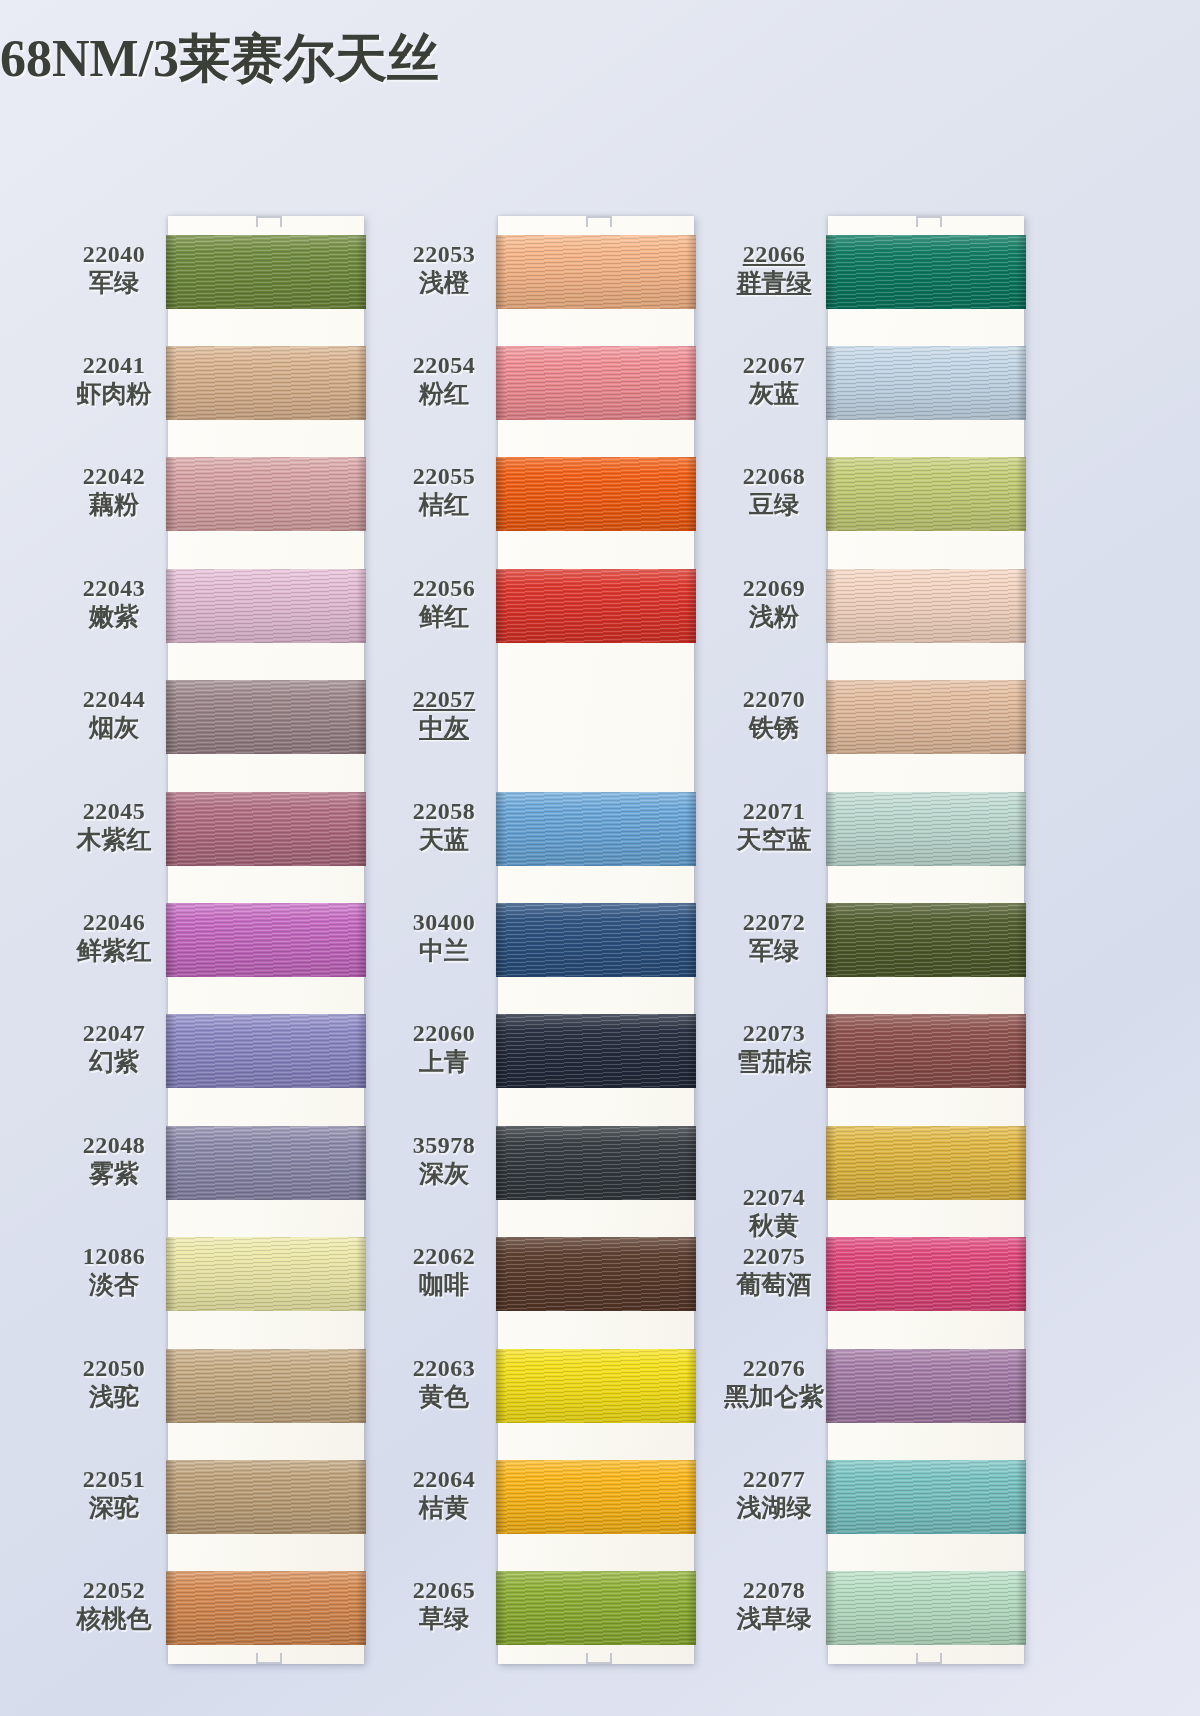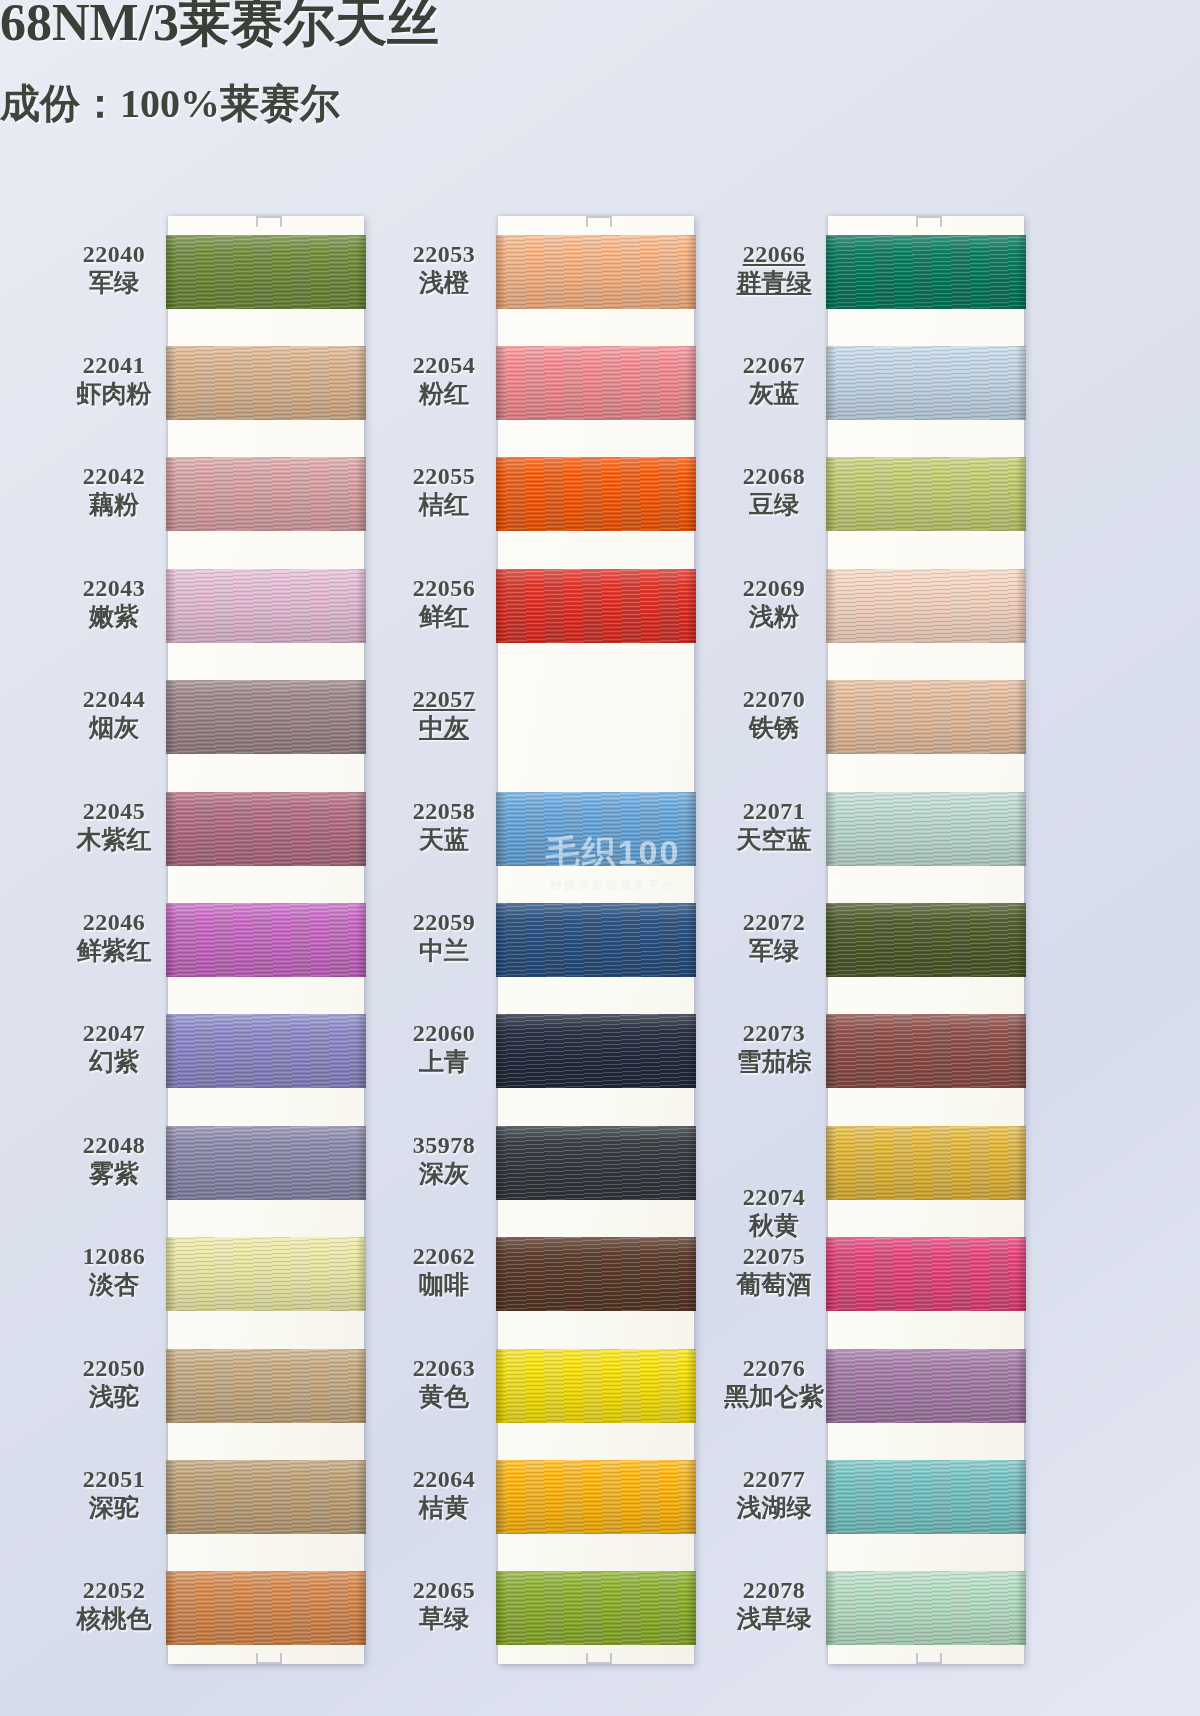--- a/index.html
+++ b/index.html
@@ -174,21 +174,20 @@
     letter-spacing: 3px;
     margin-top: 2px;
     color: rgba(235,235,245,0.5);
   }
 </style>
 </head>
 <body>
 
 <div class="header">
   <span class="title-main">68NM/3莱赛尔天丝</span>
-  <span class="title-sub">成份：100%莱赛尔</span>
 </div>
 
 <div class="board">
 
   <div class="column col1">
     <div class="card card-c1">
         <div class="notch" style="left: 88px; top: 0px;"></div>
         <div class="notch bot" style="left: 88px; bottom: 0px;"></div>
         <div class="swatch" title="22040 军绿" style="top: 19px; height: 74px; background: rgb(111, 138, 60);">
           <div class="yarn"></div>
@@ -421,21 +420,21 @@
         </div>
         <div class="label" style="top: 582px; text-decoration: underline;">
           <span class="code">22057</span>
           <span class="name">中灰</span>
         </div>
         <div class="label" style="top: 694px;">
           <span class="code">22058</span>
           <span class="name">天蓝</span>
         </div>
         <div class="label" style="top: 805px;">
-          <span class="code">22059</span>
+          <span class="code">30400</span>
           <span class="name">中兰</span>
         </div>
         <div class="label" style="top: 916px;">
           <span class="code">22060</span>
           <span class="name">上青</span>
         </div>
         <div class="label" style="top: 1028px;">
           <span class="code">35978</span>
           <span class="name">深灰</span>
         </div>
@@ -590,18 +589,14 @@
           <span class="code">22077</span>
           <span class="name">浅湖绿</span>
         </div>
         <div class="label" style="top: 1473px;">
           <span class="code">22078</span>
           <span class="name">浅草绿</span>
         </div>
       </div>
   </div>
 
-  <div class="watermark">
-    <span>毛织100</span>
-    <small>纱线供应链服务平台</small>
-  </div>
 
 </div>
 
 </body></html>

